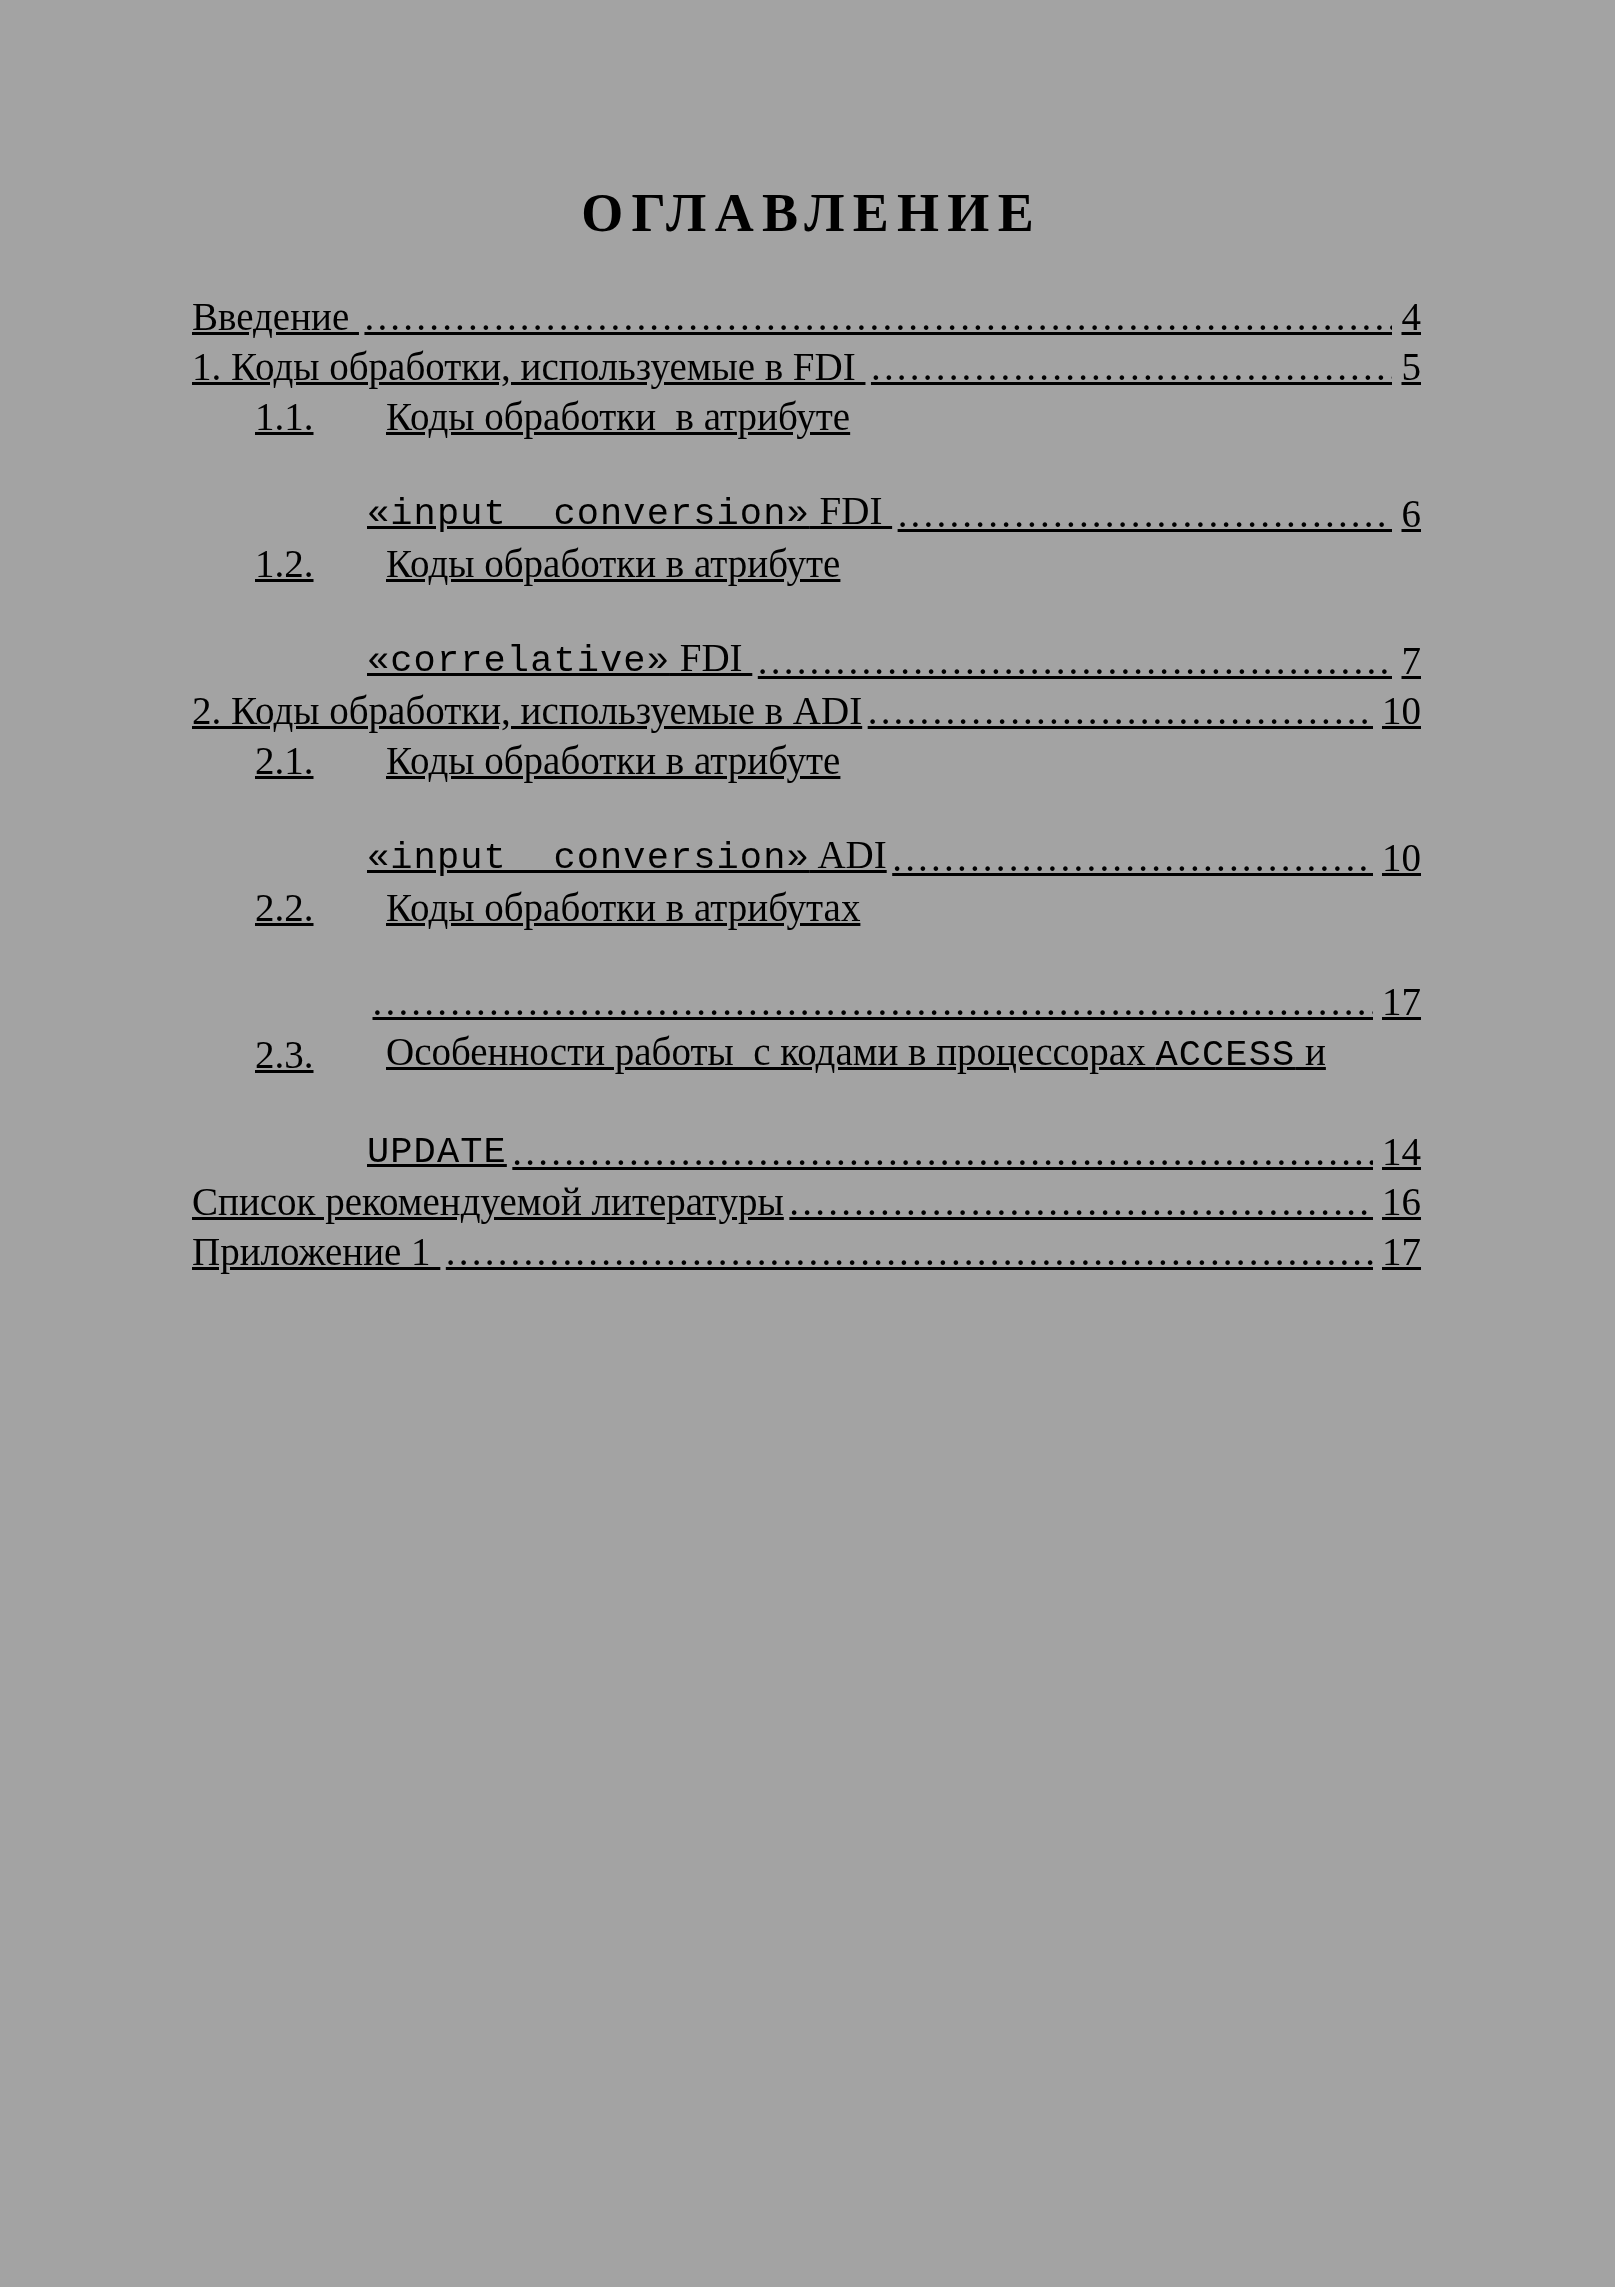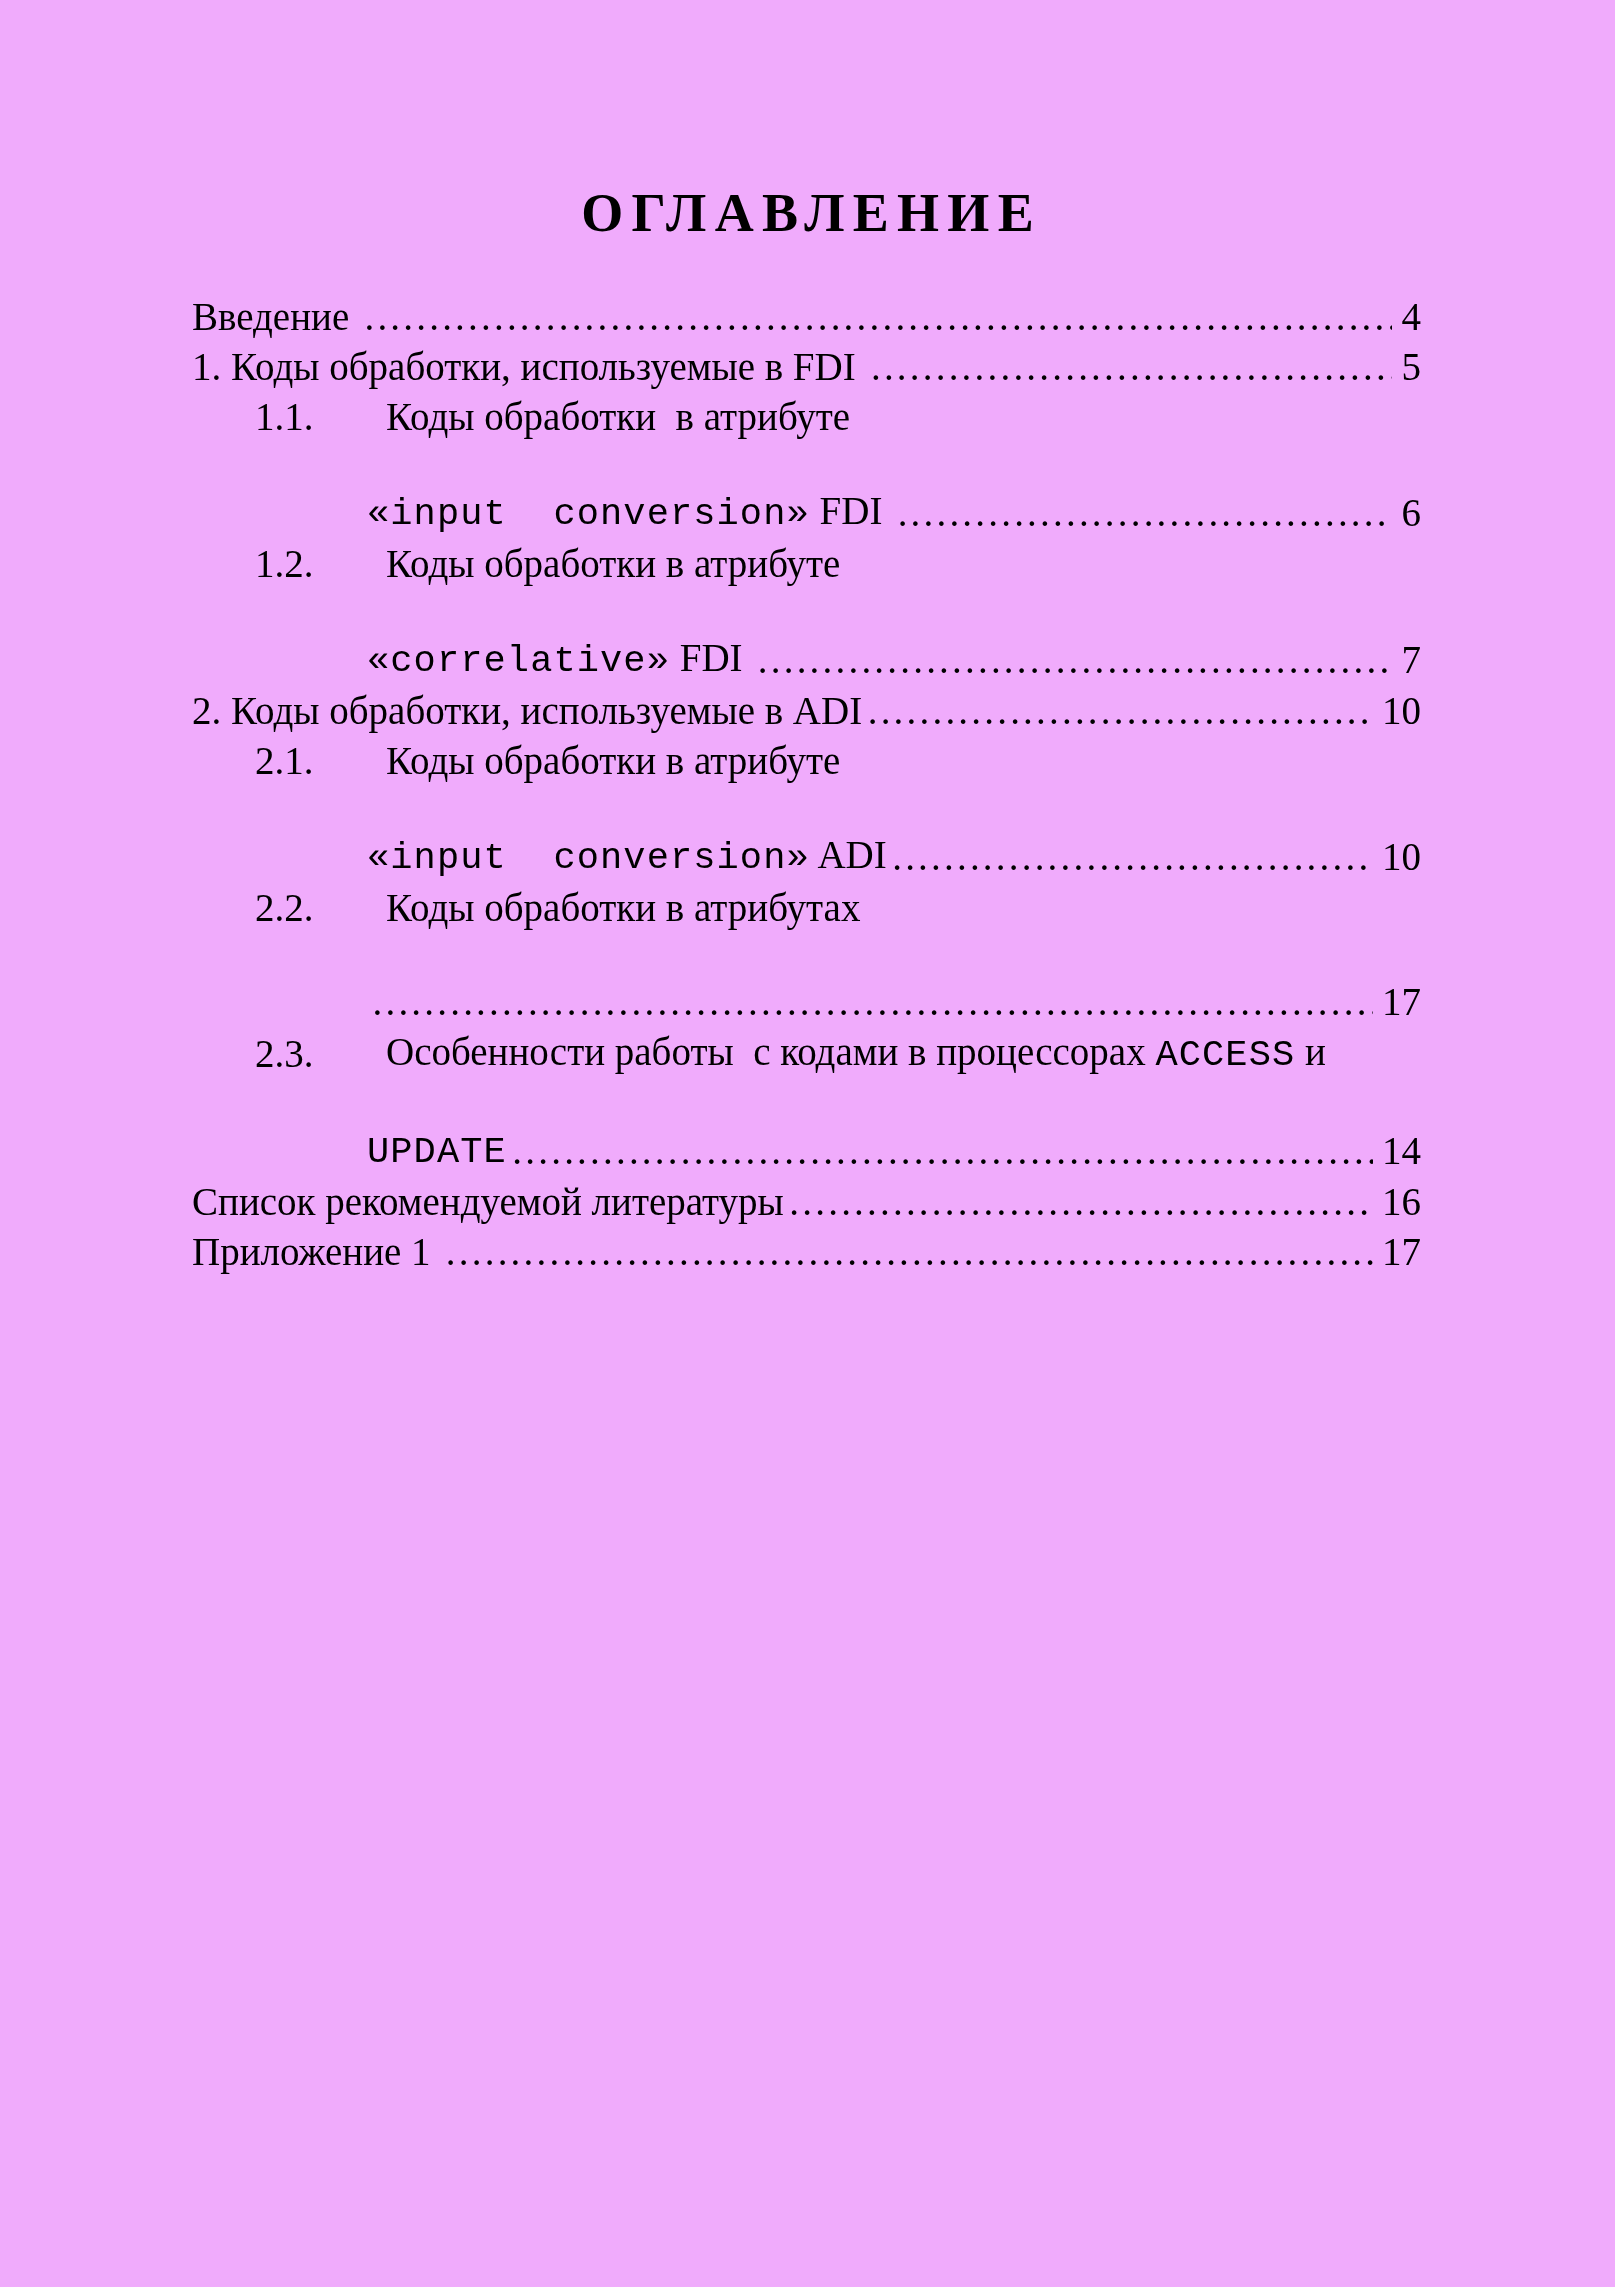--- a/index.html
+++ b/index.html
@@ -1,21 +1,21 @@
 <!DOCTYPE html>
 <html style="font-size:14.8px"><head>
 <meta charset="utf-8">
 <style>
   html,body{margin:0;padding:0;background:#888;}
   .page{
     position:relative;
     width:1615px;
     height:2288px;
     margin:0 auto;
-    background:#f0abfc;
+    background:#a3a3a3;
     color:#000000;
     font-family:"Liberation Serif",serif;
     overflow:hidden;
   }
   .title{
     position:absolute;
     top:186px;
     left:0;
     width:100%;
     margin:0;
@@ -30,21 +30,22 @@
   .toc{
     position:absolute;
     left:192px;
     top:292px;
     width:1229px;
     font-size:39px;
     line-height:50px;
   }
   .row{
     display:flex;
-    align-items:center;
+    align-items:flex-end;
+    text-decoration:underline;
   }
   .row.num{padding-left:44px;}
   .row.cont{padding-left:175px;margin-top:44px;}
   .num-col{
     flex:0 0 131px;
     white-space:pre;
     margin-left:19px;
   }
   .text{
     flex:0 0 auto;

